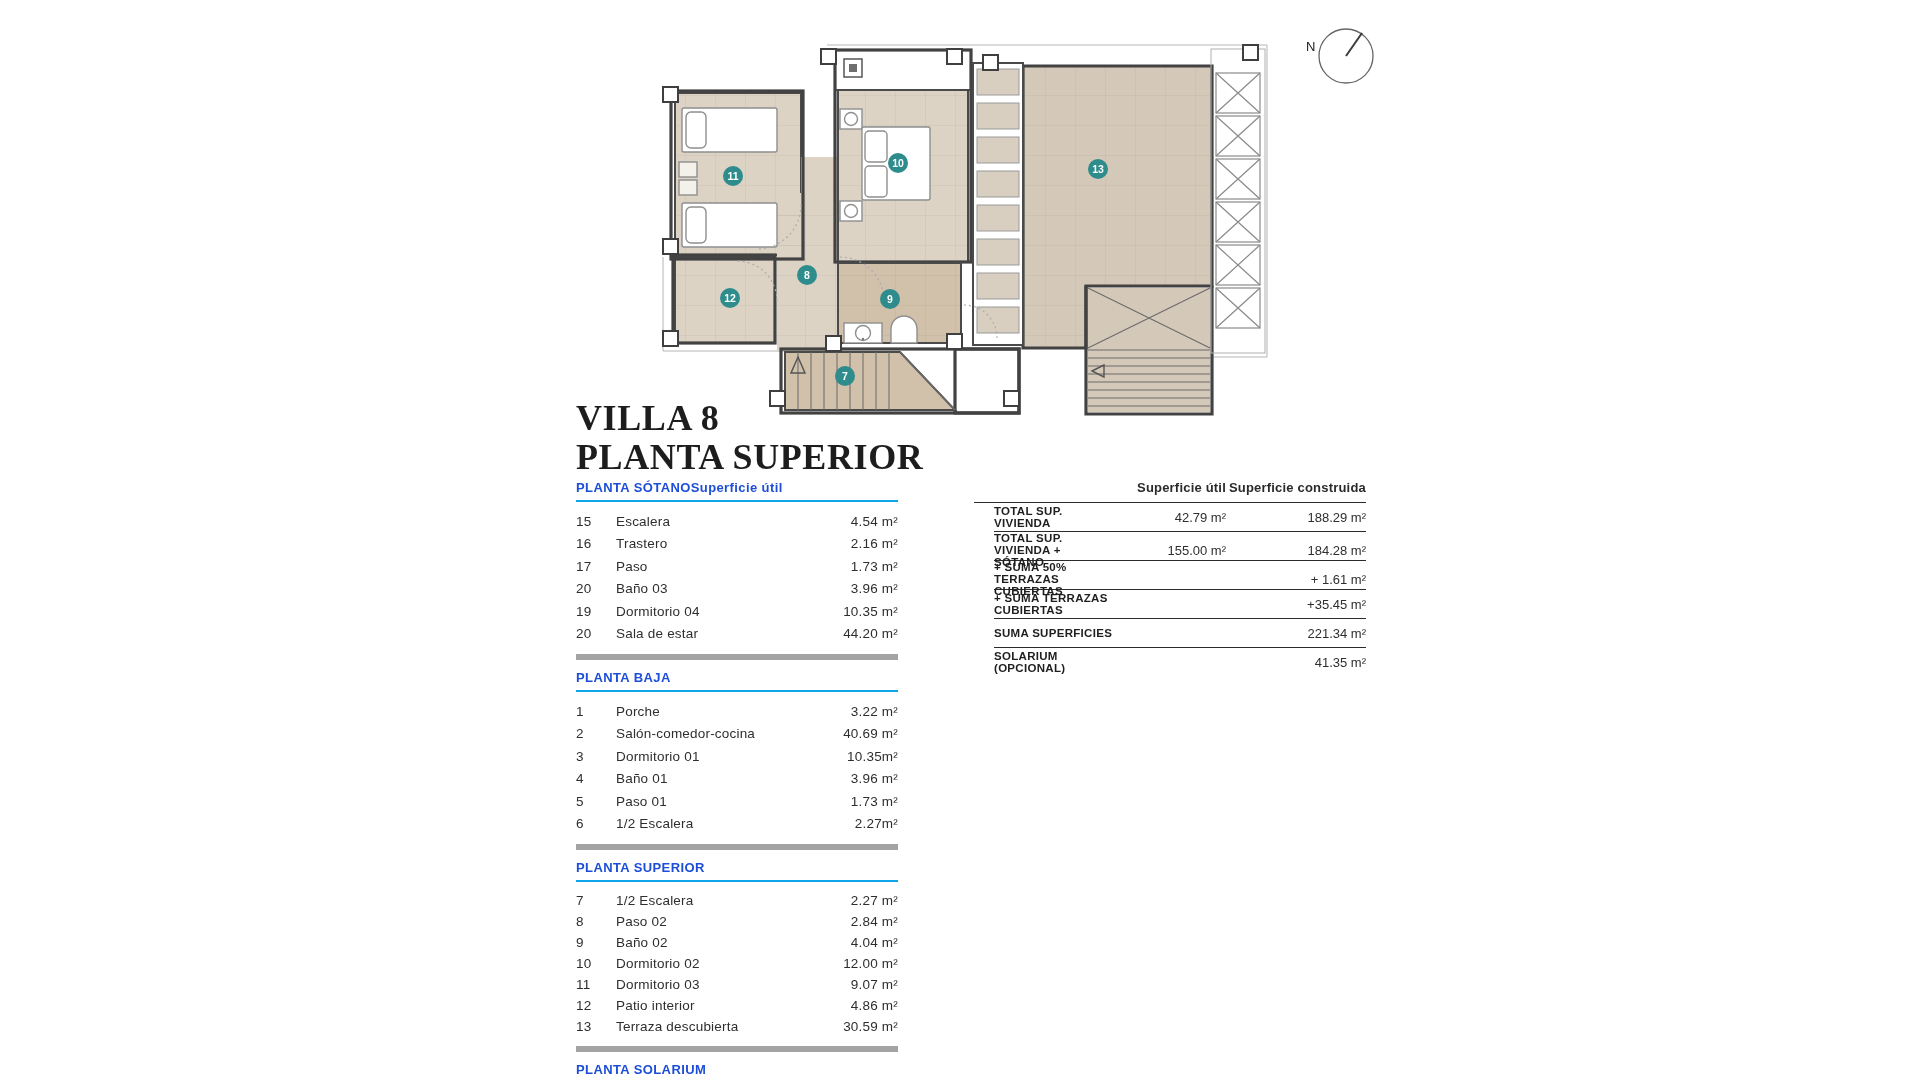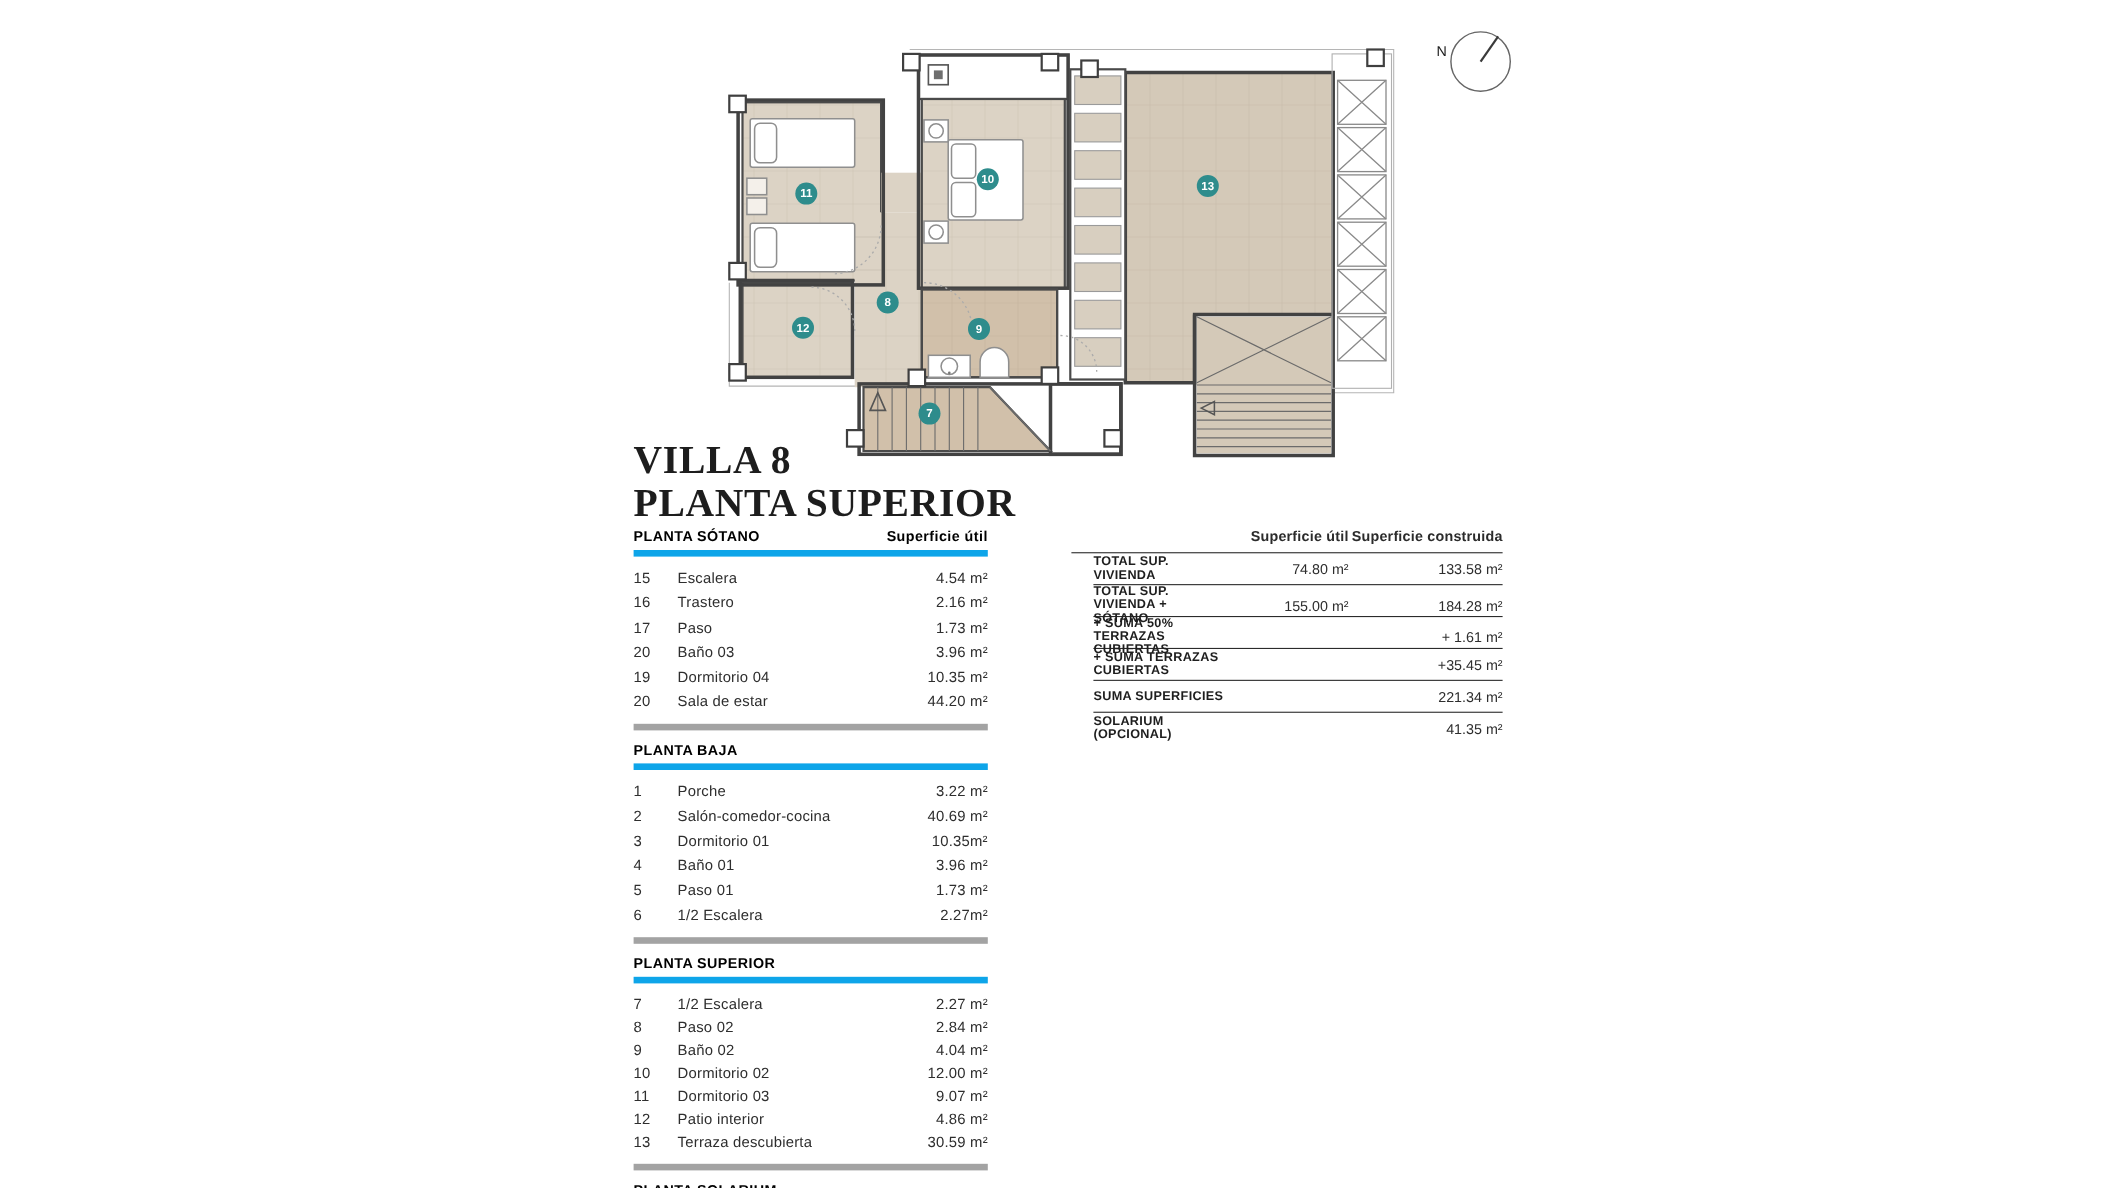--- a/index.html
+++ b/index.html
@@ -5,23 +5,23 @@
   html,body{margin:0;padding:0;background:#ffffff;}
   .page{position:relative;width:1920px;height:1080px;background:#ffffff;overflow:hidden;
         font-family:"Liberation Sans",sans-serif;color:#2b2b2b;}
   .plan-svg{position:absolute;left:655px;top:5px;}
   .compass-svg{position:absolute;left:1296px;top:14px;}
   .title{position:absolute;left:576px;top:399px;font-family:"Liberation Serif",serif;
          font-weight:700;font-size:36px;line-height:39px;letter-spacing:.6px;color:#1d1d1d;}
   
   .areas{position:absolute;left:576px;top:480px;width:322px;}
   .sec{margin-bottom:10px;}
-  .sec-head{display:flex;justify-content:space-between;align-items:flex-end;
-            font-size:13px;font-weight:700;letter-spacing:.4px;color:#000000;
-            padding-bottom:5px;border-bottom:6px solid #0ea5e9;}
+  .sec-head{display:flex;justify-content:flex-start;align-items:flex-end;
+            font-size:13px;font-weight:700;letter-spacing:.4px;color:#1d4ed8;
+            padding-bottom:5px;border-bottom:2px solid #0ea5e9;}
   .rows{padding:8px 0 9px;border-bottom:6px solid #a3a3a3;}
   .row{display:flex;align-items:center;height:22.5px;font-size:13.5px;letter-spacing:.2px;color:#2e2e2e;}
   .tight .row{height:21px;}
   .num{width:40px;}
   .lbl{flex:1;}
   .val{margin-left:auto;text-align:right;}
   
   .summary{position:absolute;left:974px;top:480px;width:392px;}
   .shead,.srow{display:grid;grid-template-columns:1fr 112px 140px;align-items:center;}
   .shead{padding-bottom:7px;border-bottom:1.5px solid #2b2b2b;font-size:13px;font-weight:700;}
@@ -349,22 +349,22 @@
   </div>
 
   <div class="summary">
     <div class="shead">
       <span></span>
       <span>Superficie útil</span>
       <span>Superficie construida</span>
     </div>
     <div class="srow">
       <span class="slbl">TOTAL SUP. VIVIENDA</span>
-      <span class="sv">74.80 m²</span>
-      <span class="sv">133.58 m²</span>
+      <span class="sv">42.79 m²</span>
+      <span class="sv">188.29 m²</span>
     </div>
     <div class="srow">
       <span class="slbl">TOTAL SUP. VIVIENDA + SÓTANO</span>
       <span class="sv">155.00 m²</span>
       <span class="sv">184.28 m²</span>
     </div>
     <div class="srow">
       <span class="slbl">+ SUMA 50% TERRAZAS CUBIERTAS</span>
       <span class="sv"></span>
       <span class="sv">+ 1.61 m²</span>

